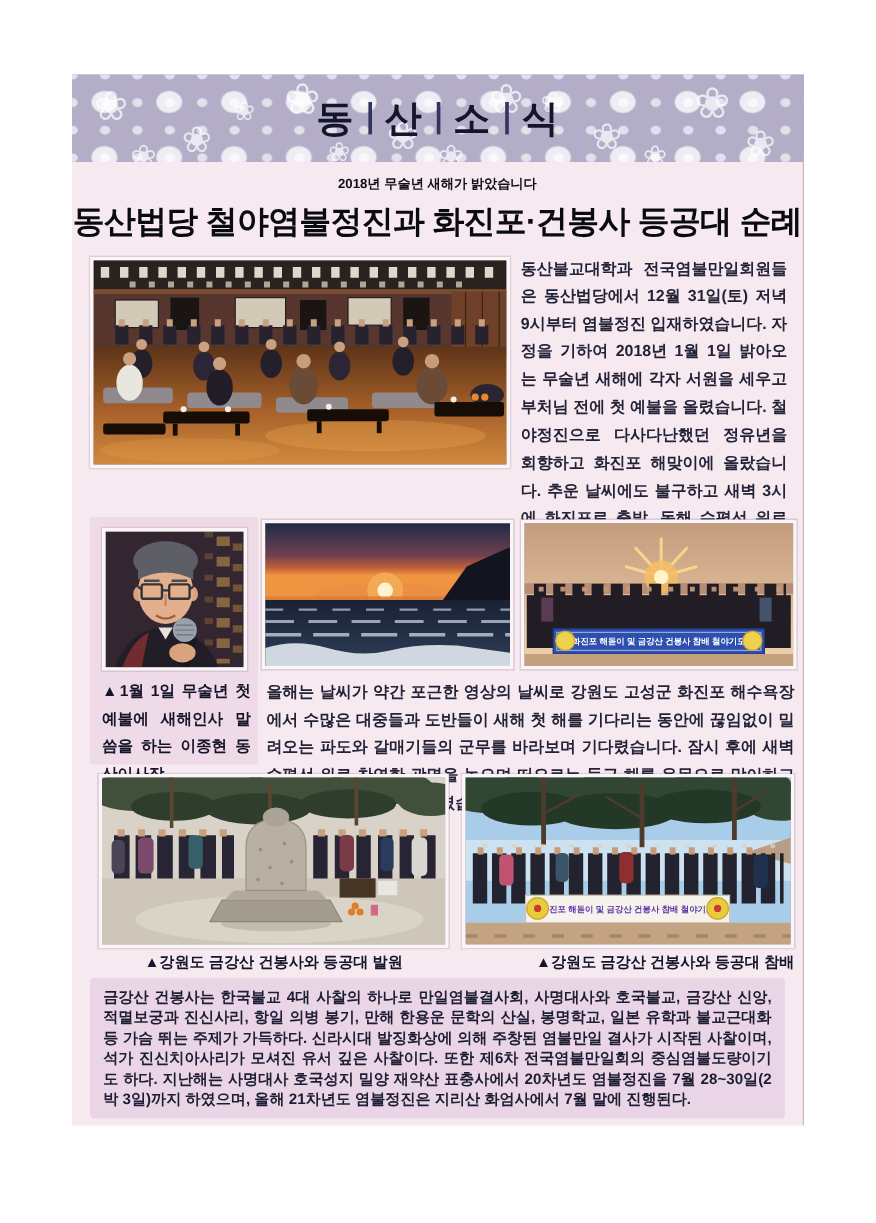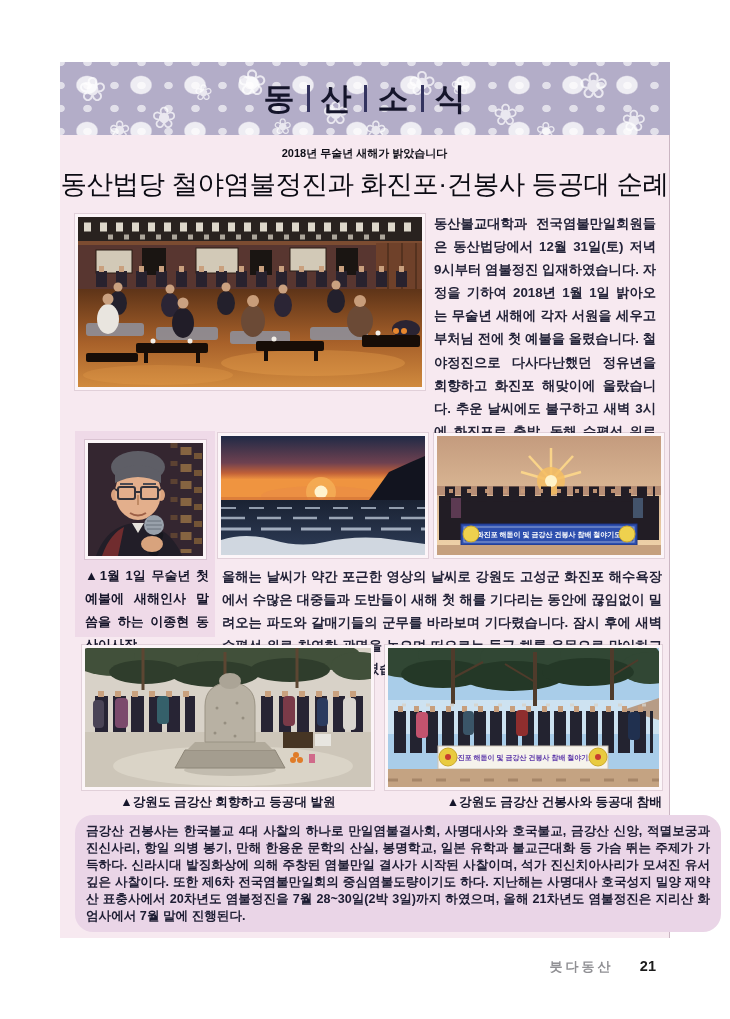--- a/index.html
+++ b/index.html
@@ -22,43 +22,43 @@
     background-position: 0 0, 14px 12px;
   }
   .pattern span { position:absolute; color:rgba(255,255,255,0.72); line-height:1; }
   .masthead-title {
     position:absolute; inset:0; display:flex; align-items:center; justify-content:center;
     gap:11px; font-size:31px; font-weight:800; color:#14142a; z-index:2; letter-spacing:1px;
   }
   .bar { width:3px; height:27px; background:#33335f; }
   
   .subtitle { position:absolute; top:84px; left:0; width:100%; text-align:center; font-size:11px; font-weight:700; color:#0f0f18; }
-  .headline { position:absolute; top:104px; left:0; width:100%; text-align:center; font-size:26.5px; font-weight:400; color:#0a0a12; margin:0; letter-spacing:-0.5px; }
+  .headline { position:absolute; top:104px; left:0; width:100%; text-align:center; font-size:26.5px; font-weight:700; color:#0a0a12; margin:0; letter-spacing:-0.5px; }
   
   .photo { position:absolute; box-sizing:border-box; border:3px solid #fcf5f8; outline:1px solid rgba(90,60,80,0.14); background:#999; }
   .photo svg { display:block; width:100%; height:100%; }
   .photo-main     { left:15px;  top:152px; width:350px; height:176px; }
   .photo-portrait { left:10px;  top:9px;   width:121px; height:119px; position:absolute; }
   .photo-sunrise  { left:158px; top:371px; width:210px; height:125px; }
   .photo-dawn     { left:374px; top:371px; width:230px; height:125px; }
   .photo-stupa    { left:22px;  top:583px; width:292px; height:145px; }
   .photo-pines    { left:325px; top:583px; width:277px; height:145px; }
   
   .article { position:absolute; text-align:justify; font-weight:600; color:#232338; }
   .article-lead    { left:374px; top:150px; width:222px; font-size:13.3px; line-height:23.1px; }
   .article-sunrise { left:162px; top:503px; width:440px; font-size:13.3px; line-height:23.1px; }
   .caption { position:absolute; font-weight:700; color:#15152a; font-size:12.6px; }
   .caption1 { left:22px; top:333px; }
   .caption3 { left:22px;  top:732px; width:292px; text-align:center; }
   .caption4 { left:325px; top:732px; width:277px; text-align:right; }
   .panel { position:absolute; left:15px; top:369px; width:140px; height:206px; background:#efdae8; }
   .caption2 { left:10px; top:133px; width:124px; font-size:13px; line-height:23px; text-align:justify; }
   .infobox {
-    position:absolute; left:15px; top:753px; width:646px; box-sizing:border-box;
-    background:#ead5e7; border-radius:18px; padding:8px 11px;
+    position:absolute; left:15px; top:753px; width:579px; box-sizing:border-box;
+    background:#ead5e7; border-radius:3px; padding:8px 11px;
     font-size:12.6px; line-height:16.9px; text-align:justify; color:#1d1d33; font-weight:600;
   }
   .infobox .lead { font-weight:800; }
   
   .footer { position:absolute; top:957px; left:60px; width:596px; text-align:right; }
   .brand { color:#909094; font-weight:700; font-size:13px; letter-spacing:3px; }
   .pagenum { color:#1c1c1c; font-weight:700; font-size:14.5px; margin-left:22px; }
 </style>
 </head>
 <body>
@@ -370,25 +370,21 @@
         <text x="135" y="112" font-size="7" fill="#5a35a8" text-anchor="middle" font-weight="bold">화진포 해돋이 및 금강산 건봉사 참배 철야기도</text>
         <circle cx="60" cy="109" r="9" fill="#e9cb3f" stroke="#caa928"></circle>
           <circle cx="60" cy="109" r="3" fill="#c83c30"></circle>
         <circle cx="210" cy="109" r="9" fill="#e9cb3f" stroke="#caa928"></circle>
           <circle cx="210" cy="109" r="3" fill="#c83c30"></circle>
         <rect y="121" width="271" height="18" fill="#c4a382"></rect>
         <line x1="0" y1="132" x2="271" y2="132" stroke="#8a6a50" stroke-width="3" stroke-dasharray="10 14" opacity="0.5"></line>
       </svg>
     </div>
 
-    <div class="caption caption3">▲강원도 금강산 회향하고 등공대 발원</div>
+    <div class="caption caption3">▲강원도 금강산 건봉사와 등공대 발원</div>
     <div class="caption caption4">▲강원도 금강산 건봉사와 등공대 참배</div>
 
     <div class="infobox">
       <span class="lead">금강산 건봉사</span><span>는 한국불교 4대 사찰의 하나로 만일염불결사회, 사명대사와 호국불교, 금강산 신앙, 적멸보궁과 진신사리, 항일 의병 봉기, 만해 한용운 문학의 산실, 봉명학교, 일본 유학과 불교근대화 등 가슴 뛰는 주제가 가득하다. 신라시대 발징화상에 의해 주창된 염불만일 결사가 시작된 사찰이며, 석가 진신치아사리가 모셔진 유서 깊은 사찰이다. 또한 제6차 전국염불만일회의 중심염불도량이기도 하다. 지난해는 사명대사 호국성지 밀양 재약산 표충사에서 20차년도 염불정진을 7월 28~30일(2박 3일)까지 하였으며, 올해 21차년도 염불정진은 지리산 화엄사에서 7월 말에 진행된다.</span>
     </div>
   </div>
 
-  <div class="footer">
-    <span class="brand">붓다동산</span>
-    <span class="pagenum">21</span>
-  </div>
 </div>
 
 </body></html>

